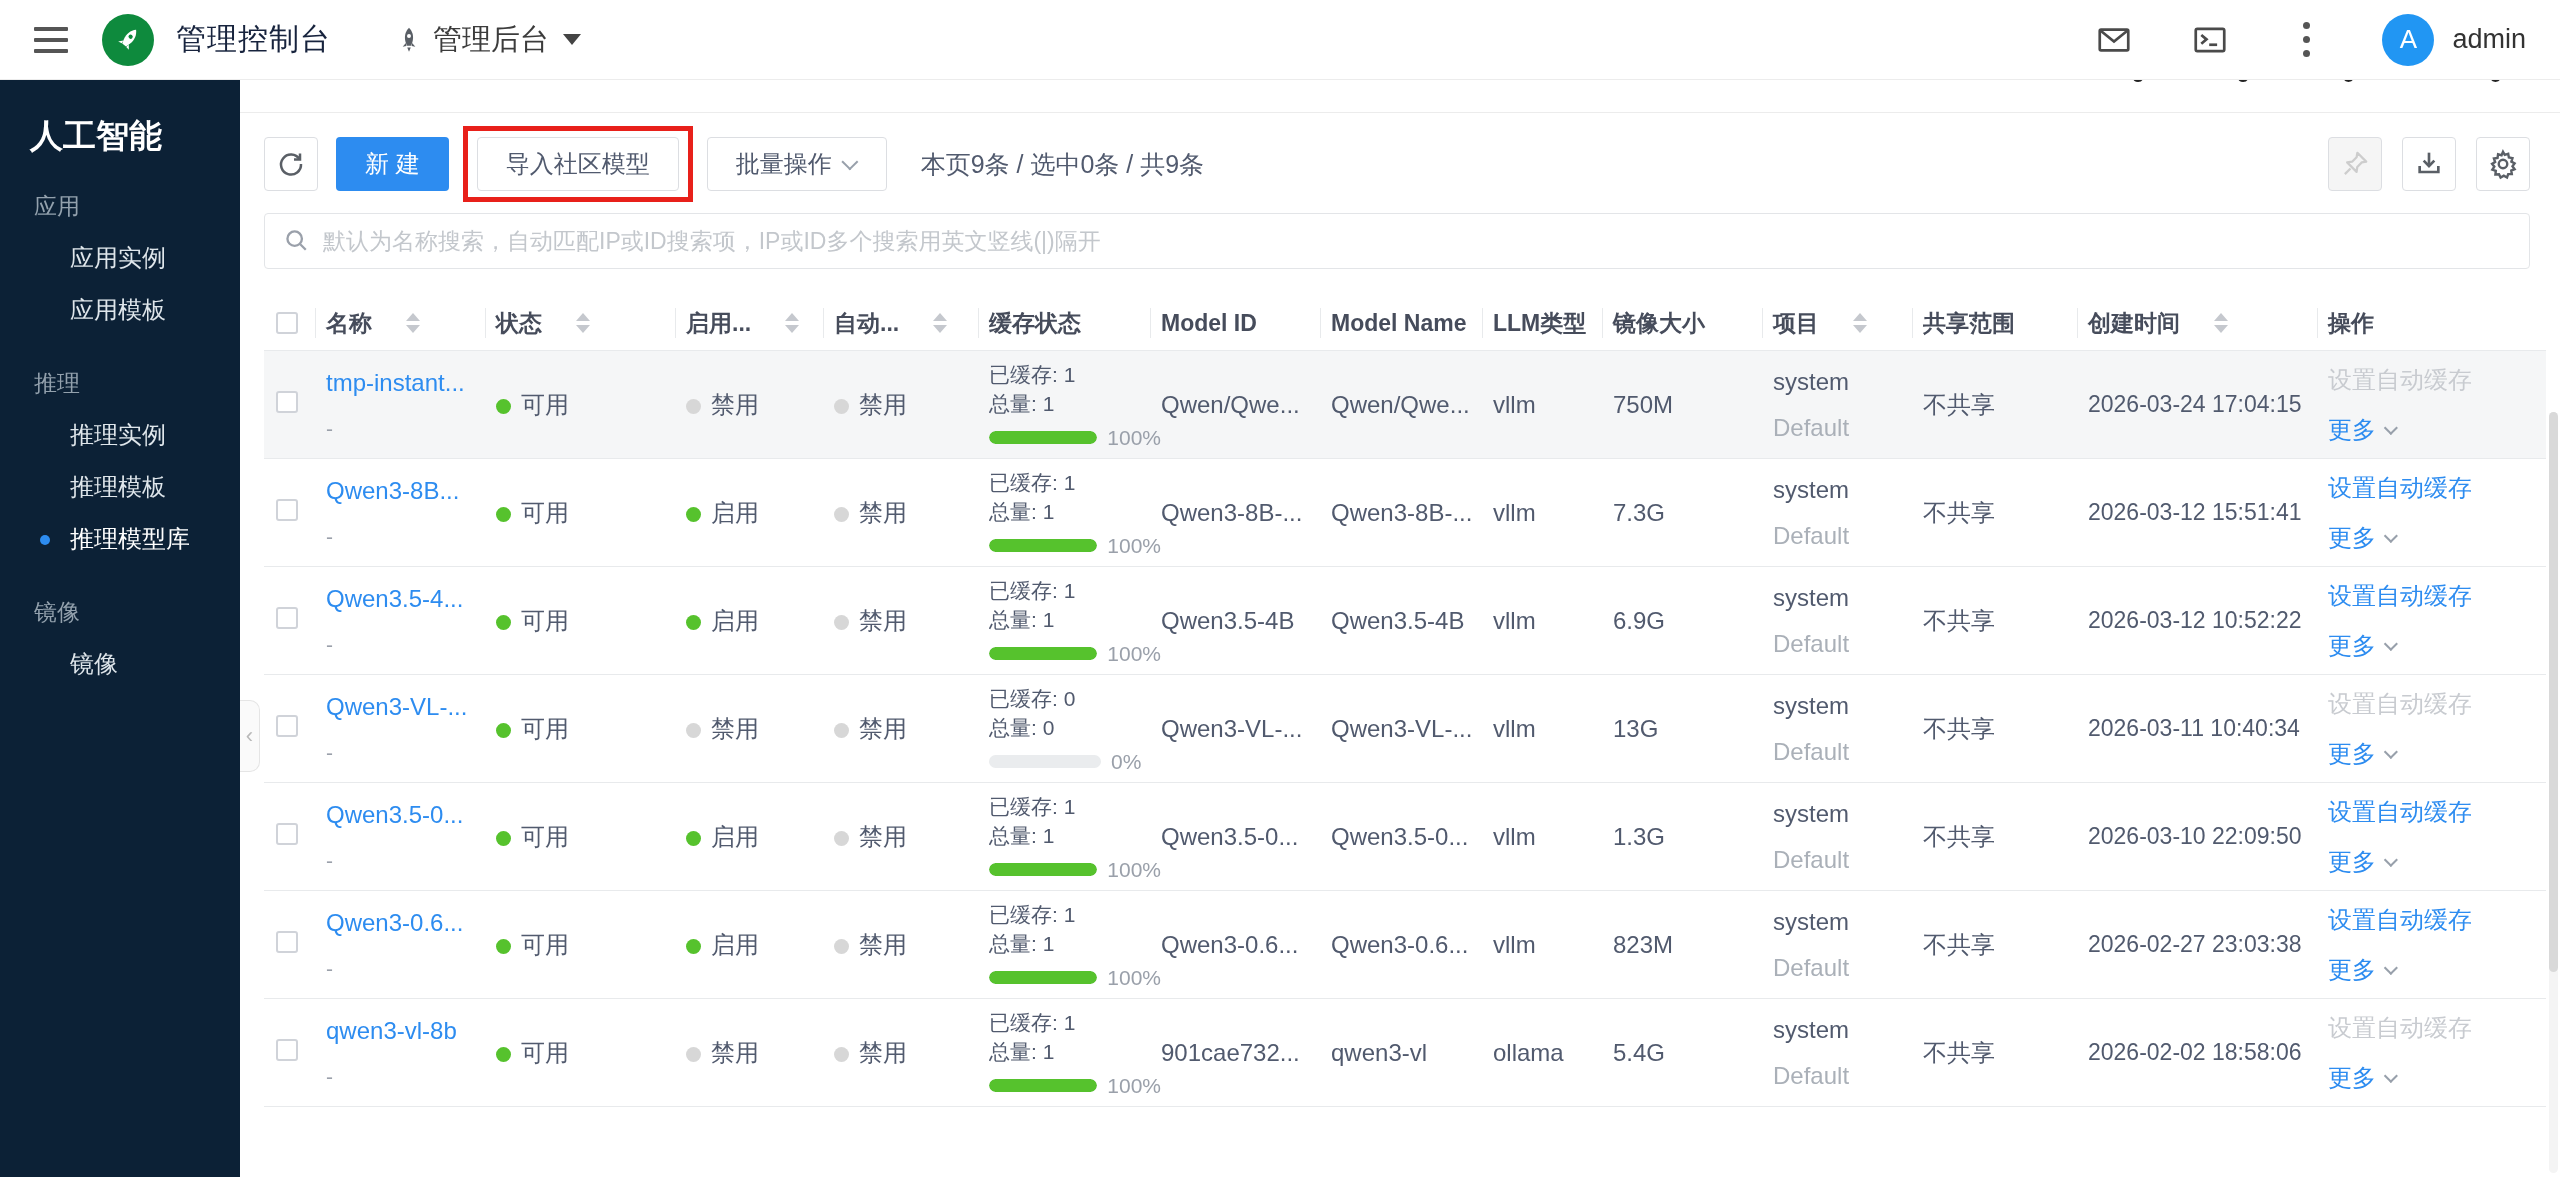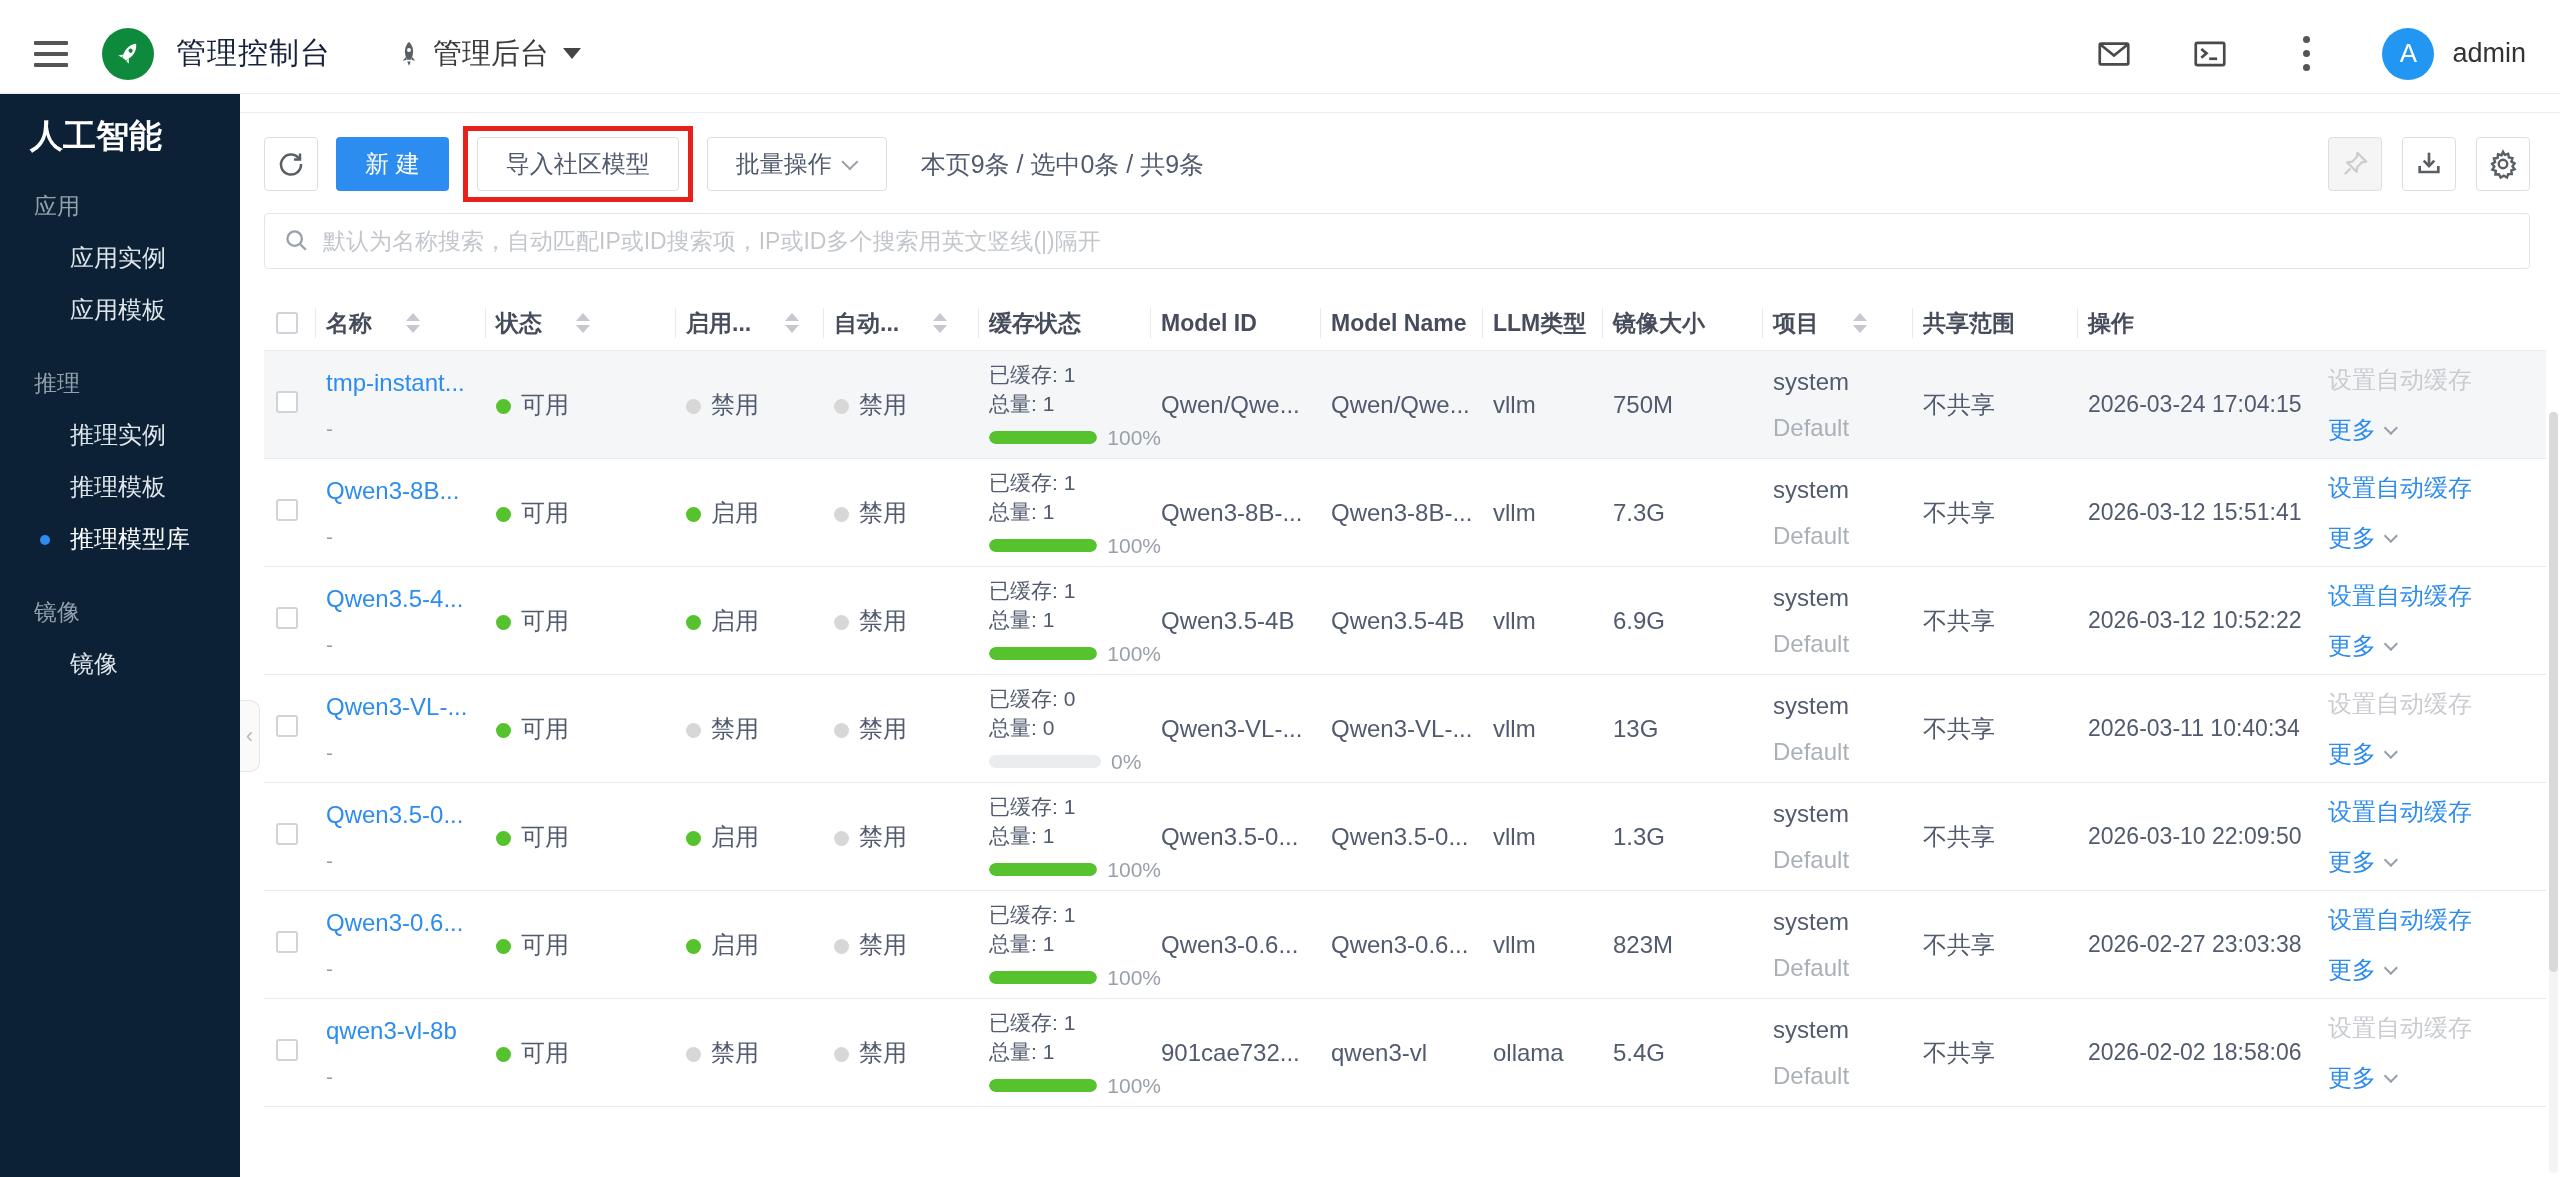--- a/index.html
+++ b/index.html
@@ -1,20 +1,20 @@
 <!DOCTYPE html>
 <html><head>
 <meta charset="utf-8">
 <style>
   * { margin:0; padding:0; box-sizing:border-box; }
   html,body { width:2560px; height:1177px; overflow:hidden; background:#fff;
     font-family:"Liberation Sans","DejaVu Sans",sans-serif; color:#515a6e; }
 
   
-  .topbar { position:fixed; top:14px; left:0; width:2560px; height:80px; background:#fff;
+  .topbar { position:fixed; top:0; left:0; width:2560px; height:80px; background:#fff;
     border-bottom:1px solid #ececec; display:flex; align-items:center; padding:0 34px; z-index:30; }
   .hamburger { width:34px; display:flex; flex-direction:column; gap:7px; cursor:pointer; margin-right:34px; }
   .hamburger i { height:4px; background:#555; border-radius:1px; }
   .logo { width:52px; height:52px; border-radius:50%; background:#0e8a3d; display:flex;
     align-items:center; justify-content:center; margin-right:22px; }
   .app-title { font-size:30px; color:#17233d; font-weight:500; letter-spacing:1px; }
   .workspace { display:flex; align-items:center; gap:10px; margin-left:64px; cursor:pointer; }
   .workspace .ws-label { font-size:29px; color:#3c3c3c; }
   .caret-down { width:0; height:0; border-left:9px solid transparent; border-right:9px solid transparent;
     border-top:11px solid #444; margin-left:4px; }
@@ -350,20 +350,27 @@
             <i class="up"></i>
             <i class="down"></i>
           </span>
   </div>
 
   <div class="th">
     <span class="th-label">共享范围</span>
 
   </div>
 
+  <div class="th">
+    <span class="th-label">创建时间</span>
+    <span class="sort">
+            <i class="up"></i>
+            <i class="down"></i>
+          </span>
+  </div>
 
   <div class="th">
     <span class="th-label">操作</span>
 
   </div>
 </div>
     <div id="tbody">
   <div class="trow grid hl">
     <div class="td"><span class="checkbox"></span></div>
     <div class="td">

